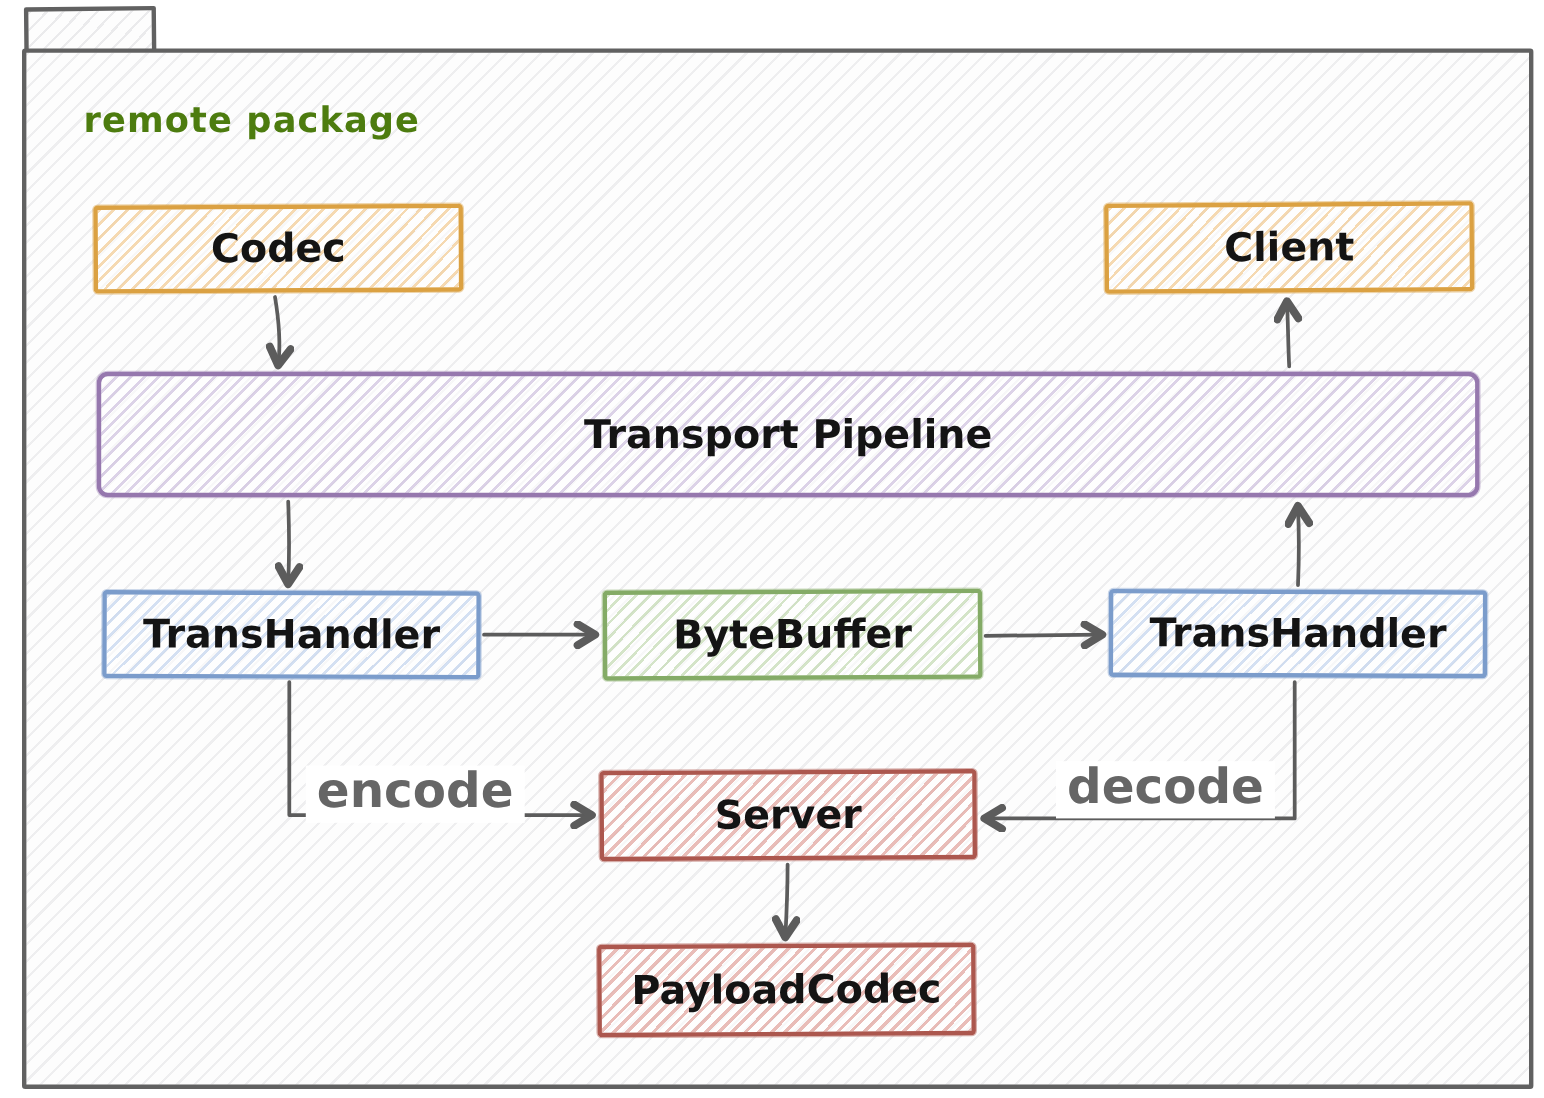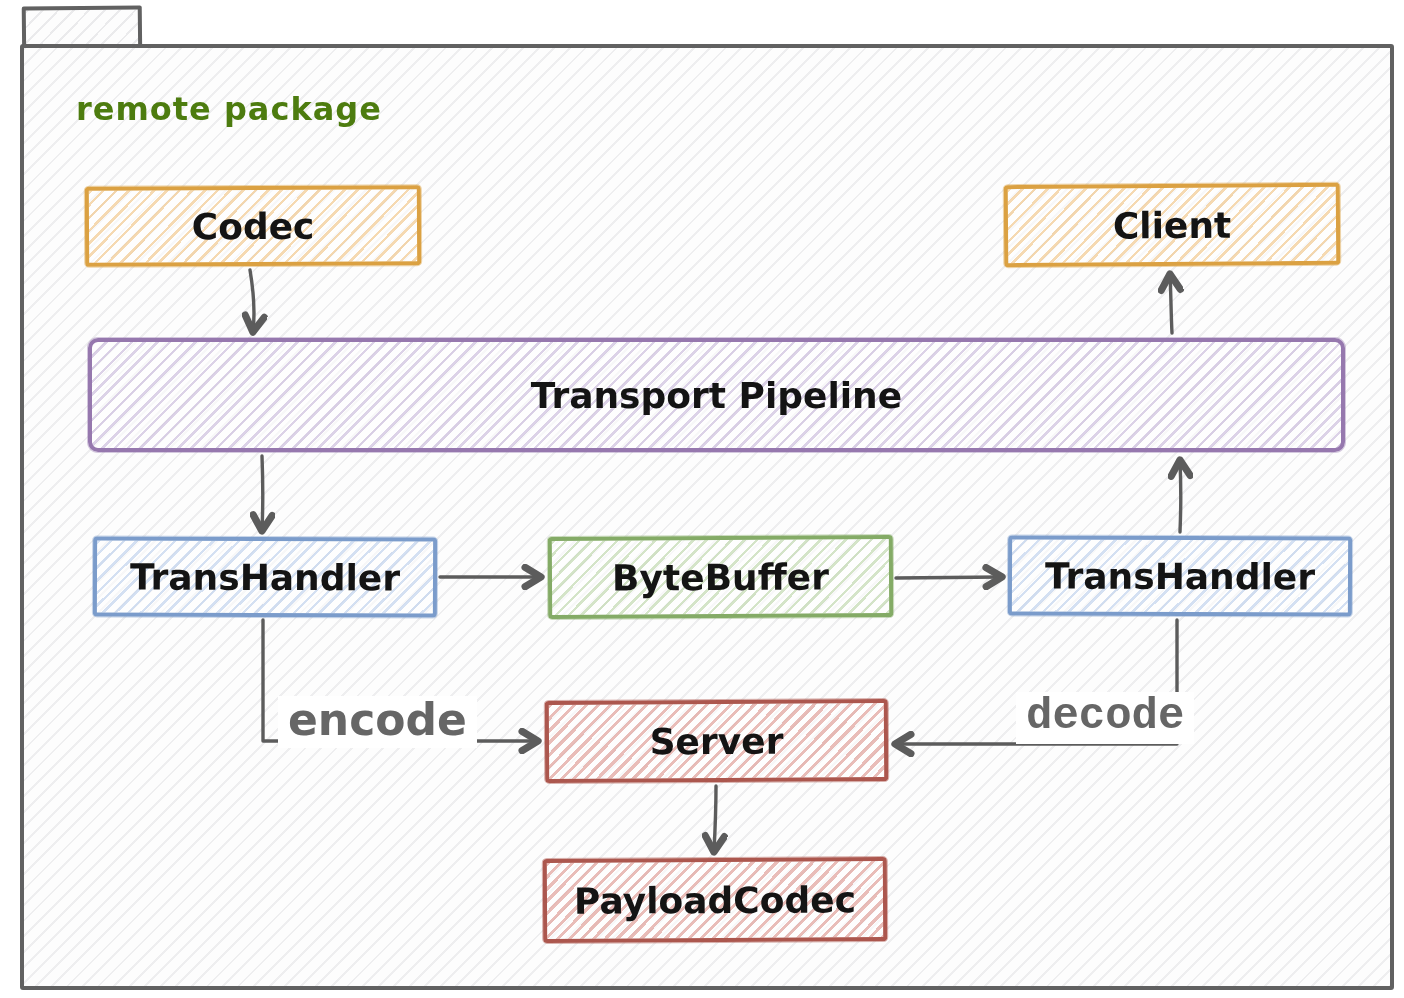--- a/index.html
+++ b/index.html
@@ -73,21 +73,21 @@
   
   .edge-label{
     position:absolute;
     background:#ffffff;
     color:#666666;
     font-size:44px;font-weight:700;
     padding:2px 10px 6px 10px;
     line-height:1.0;
   }
   #label-encode{left:278px; top:696px;}
-  #label-decode{left:1016px;top:692px;font-family:Liberation Mono, monospace;}
+  #label-decode{left:960px;top:692px;}
   svg.edges{position:absolute;left:0;top:0;width:1404px;height:998px;pointer-events:none;}
   svg.edges path{stroke:#5c5c5c;stroke-width:3.4;fill:none;stroke-linecap:round;stroke-linejoin:round;}
 </style>
 </head>
 <body>
 
 <div class="canvas">
 
   <div class="pkg-tab"></div>
   <div class="pkg-body"></div>

